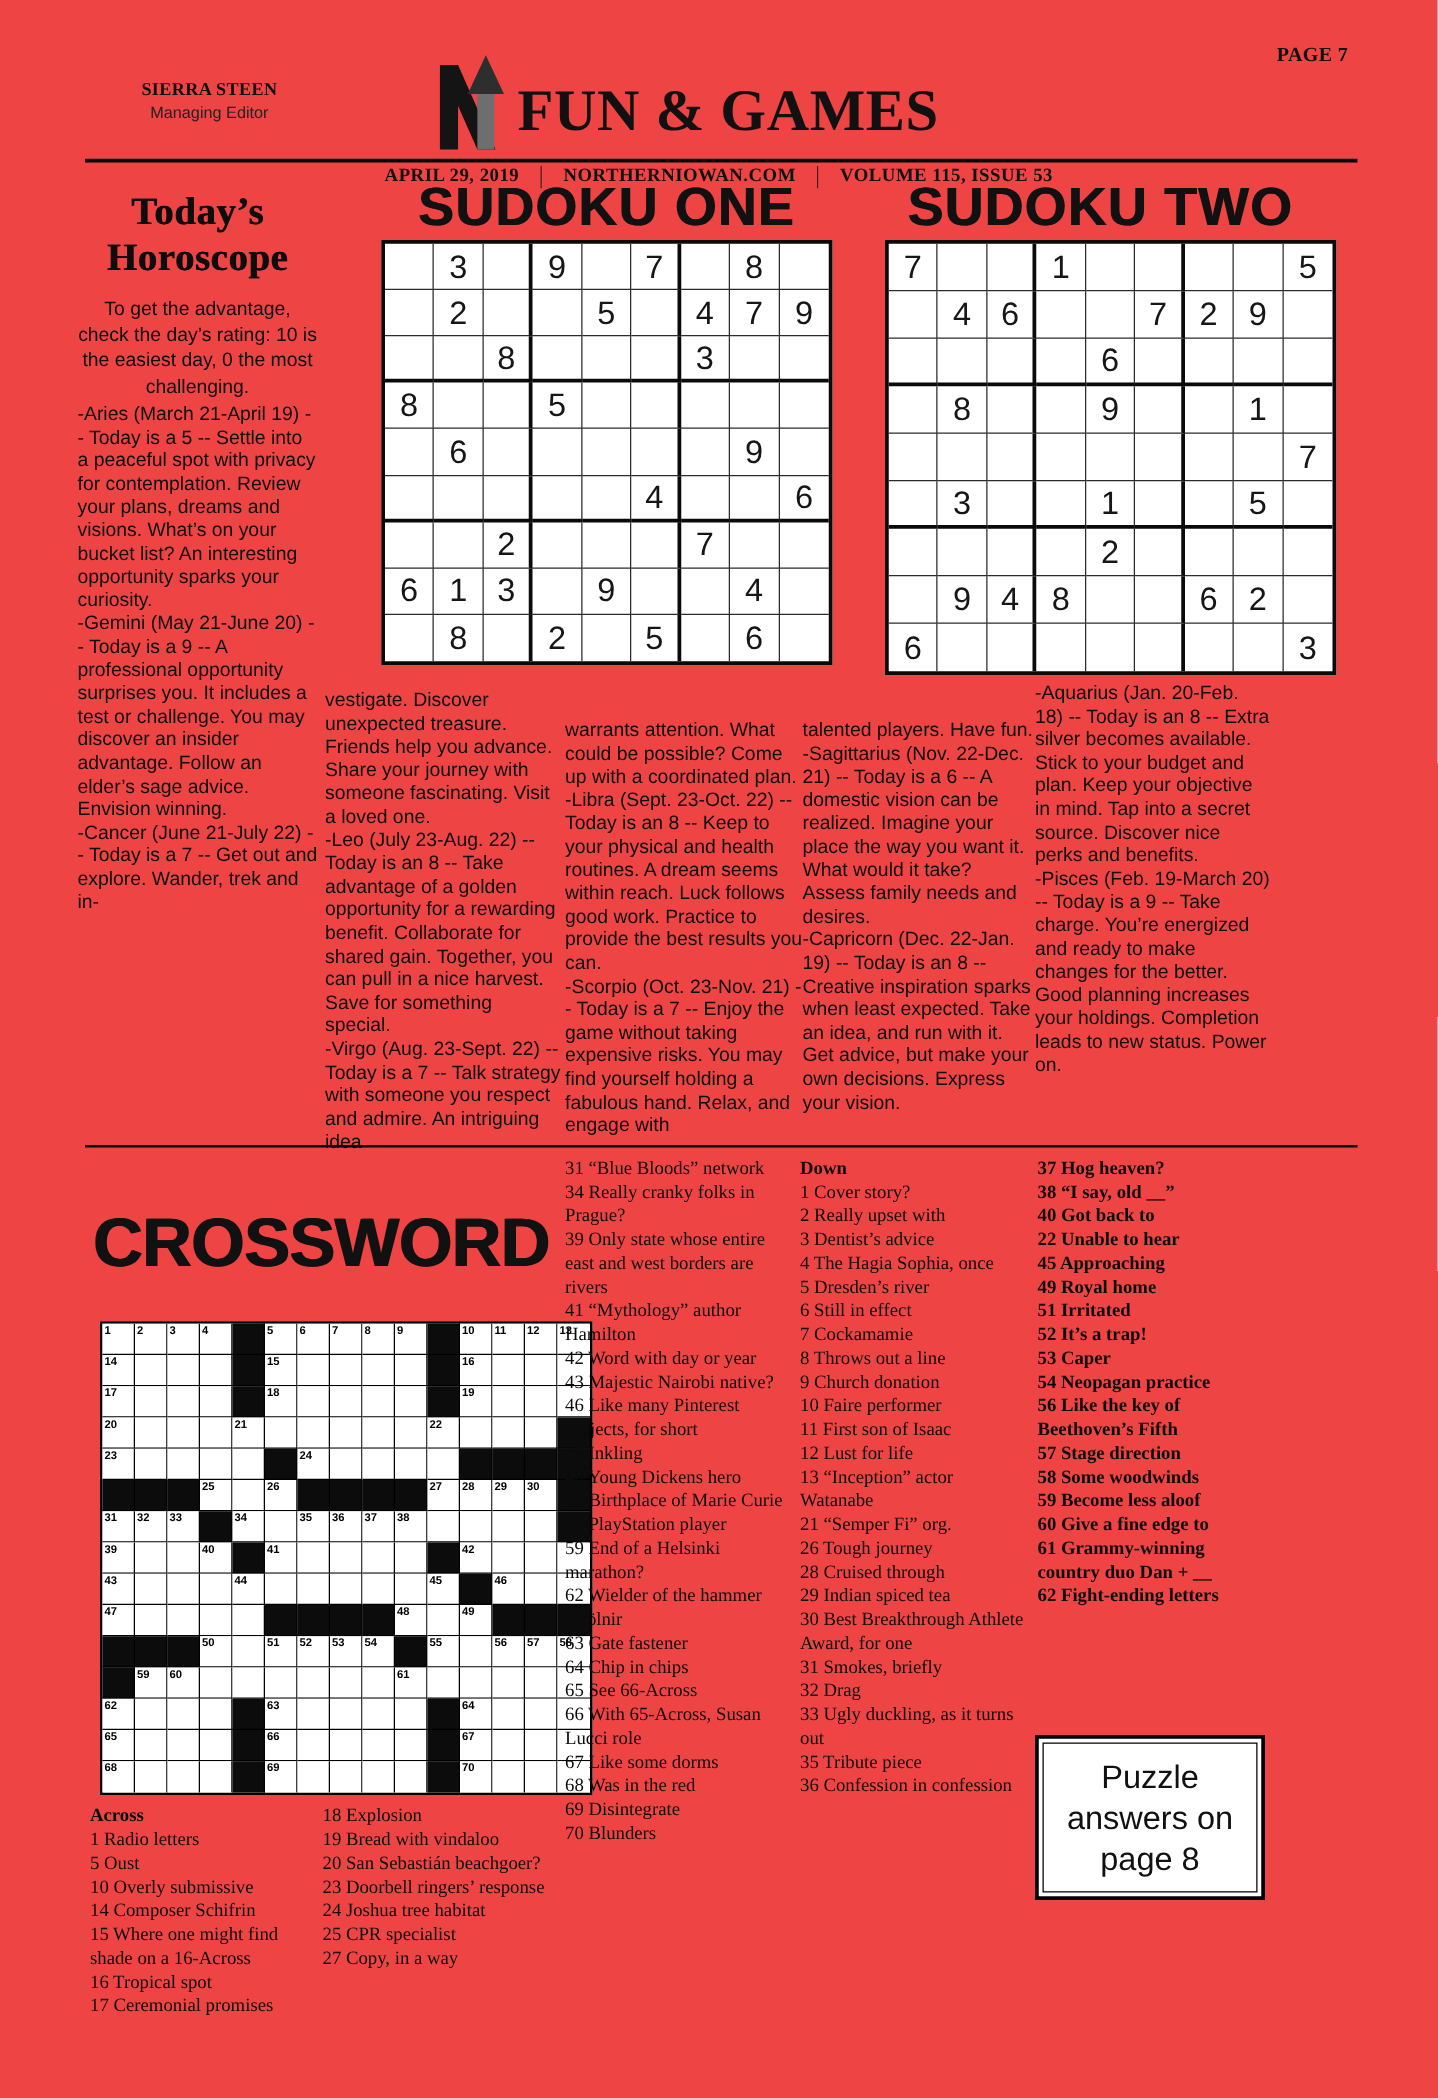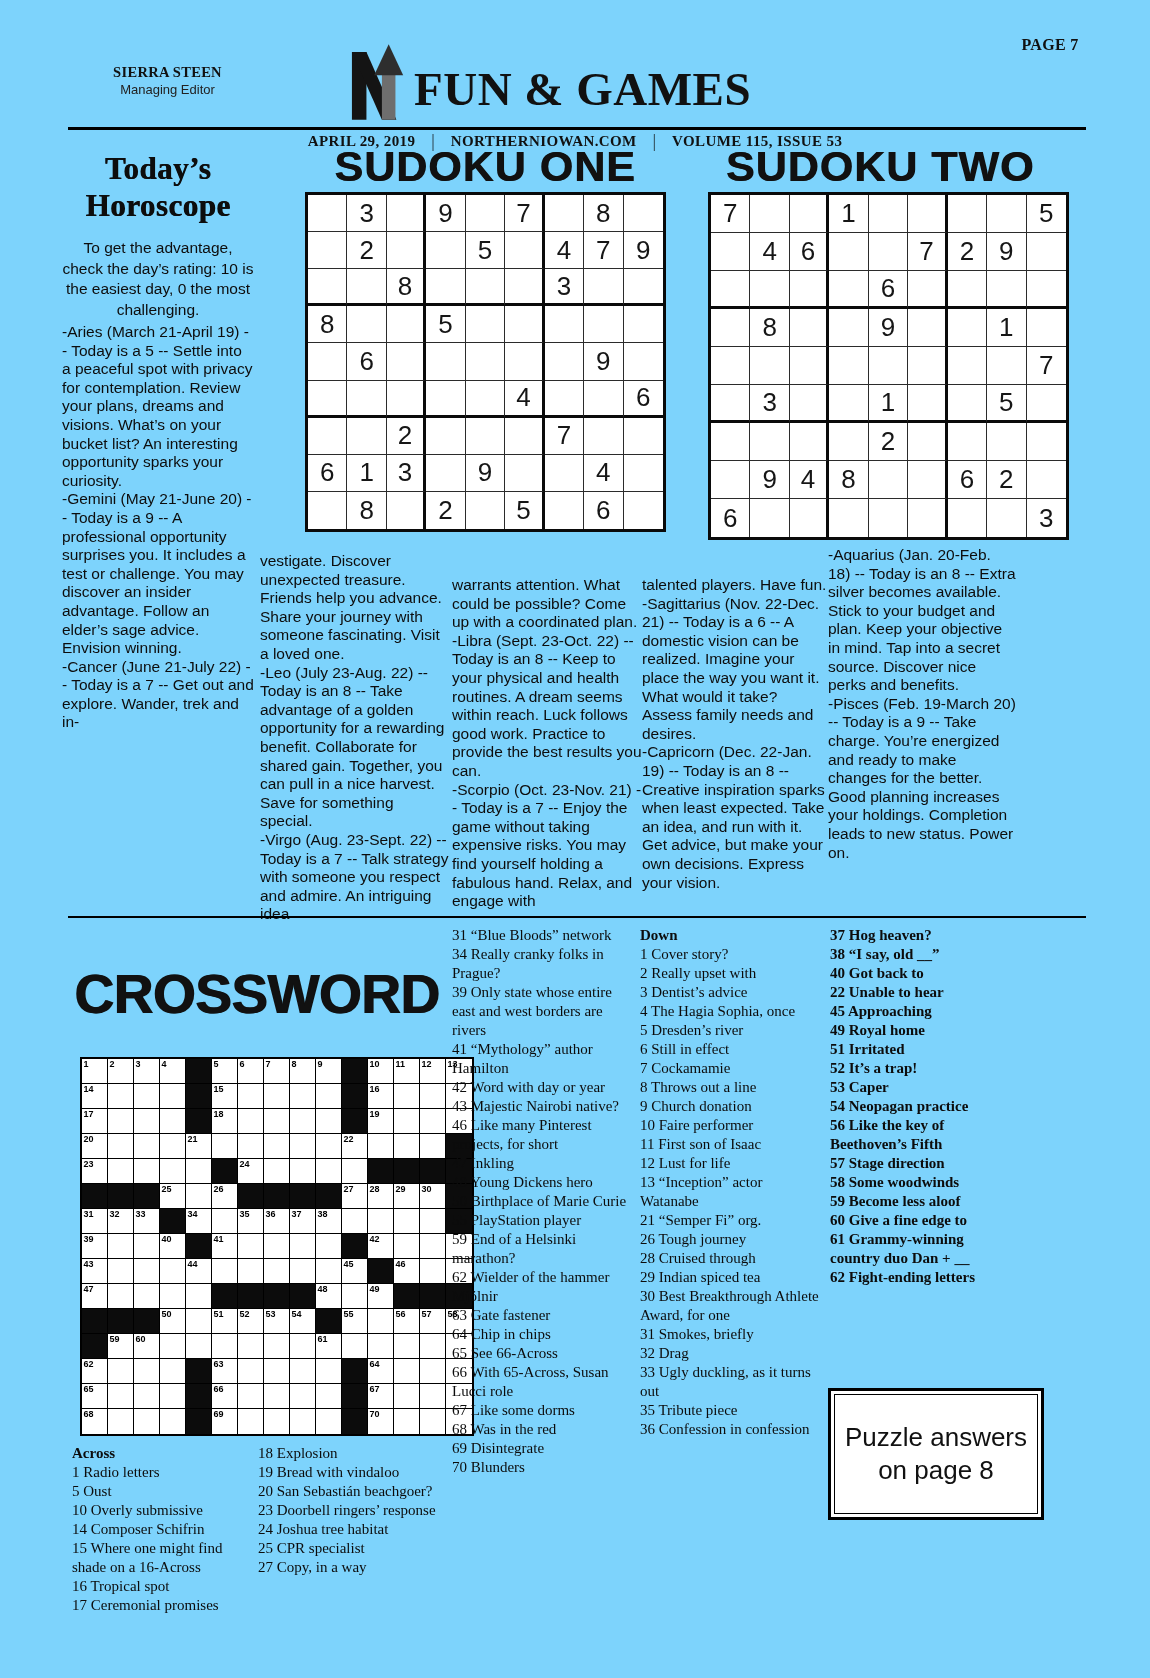--- a/index.html
+++ b/index.html
@@ -1,19 +1,19 @@
 <!DOCTYPE html>
 <html><head>
 <meta charset="utf-8">
 <style>
   * { margin:0; padding:0; box-sizing:border-box; }
   html,body { background:#e8e8e6; }
   #page {
     position:relative; width:1150px; height:1678px; margin:0 auto;
-    background:#7dd3fc; color:#111; overflow:hidden;
+    background:#ef4444; color:#111; overflow:hidden;
     font-family:"Liberation Sans", sans-serif;
   }
 
   
   .page-num { position:absolute; left:995px; top:36px; width:110px; text-align:center;
     font:bold 16px "Liberation Serif", serif; letter-spacing:.3px; }
   .editor-block { position:absolute; left:100px; top:64px; width:135px; text-align:center; }
   .editor-name { font:bold 14.5px "Liberation Serif", serif; letter-spacing:.3px; }
   .editor-title { font:13px "Liberation Sans", sans-serif; color:#222; margin-top:1px; }
   .logo { position:absolute; left:350px; top:40px; }
@@ -50,21 +50,21 @@
   .cw-grid { position:absolute; left:80px; top:1057px; display:grid;
     grid-template-columns:repeat(15,26px); grid-template-rows:repeat(15,25px);
     border:2.5px solid #000; background:#fff; }
   .cw-cell { position:relative; border-right:1px solid #000; border-bottom:1px solid #000; background:#fff; }
   .cw-cell.lc { border-right:none; } .cw-cell.lr { border-bottom:none; }
   .cw-cell.black { background:#0c0c0c; }
   .cw-num { position:absolute; top:0; left:1.5px; font:bold 9px/11px "Liberation Sans", sans-serif; color:#000; }
 
   .clue-col { position:absolute; font:15px/19px "Liberation Serif", serif; color:#0c0c0c; }
   .clue-head { font-weight:bold; }
-  .answers-box { position:absolute; left:828px; top:1388px; width:216px; height:132px;
+  .answers-box { position:absolute; left:828px; top:1388px; width:184px; height:132px;
     border:3px solid #000; padding:3px; background:#fff; }
   .answers-inner { width:100%; height:100%; border:1.5px solid #000;
     display:flex; align-items:center; justify-content:center; text-align:center;
     font:26px/33px "Liberation Sans", sans-serif; color:#111; }
 </style>
 </head>
 <body>
 
 <div id="page">
 

